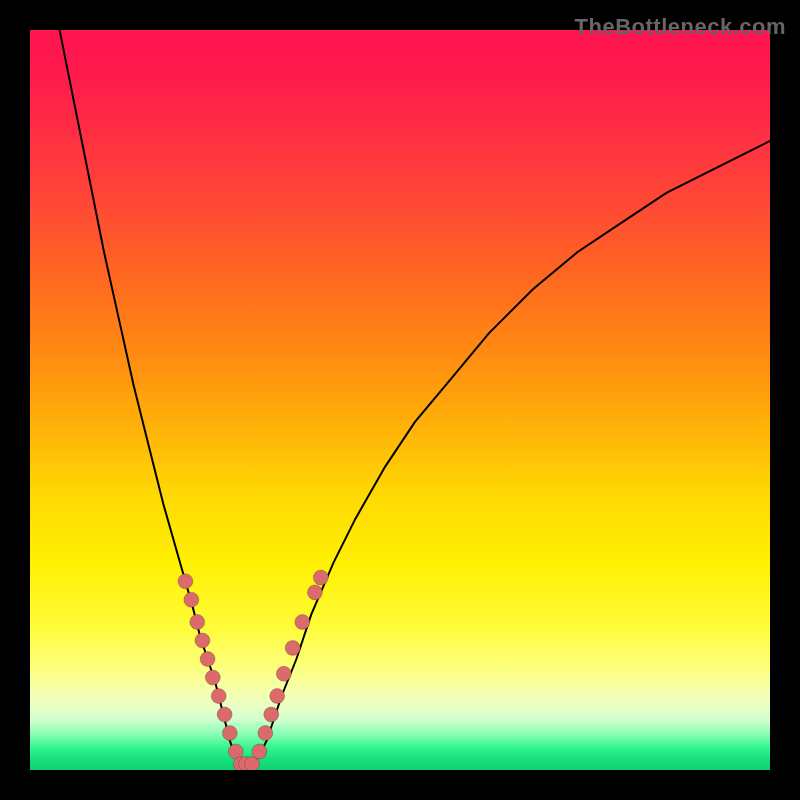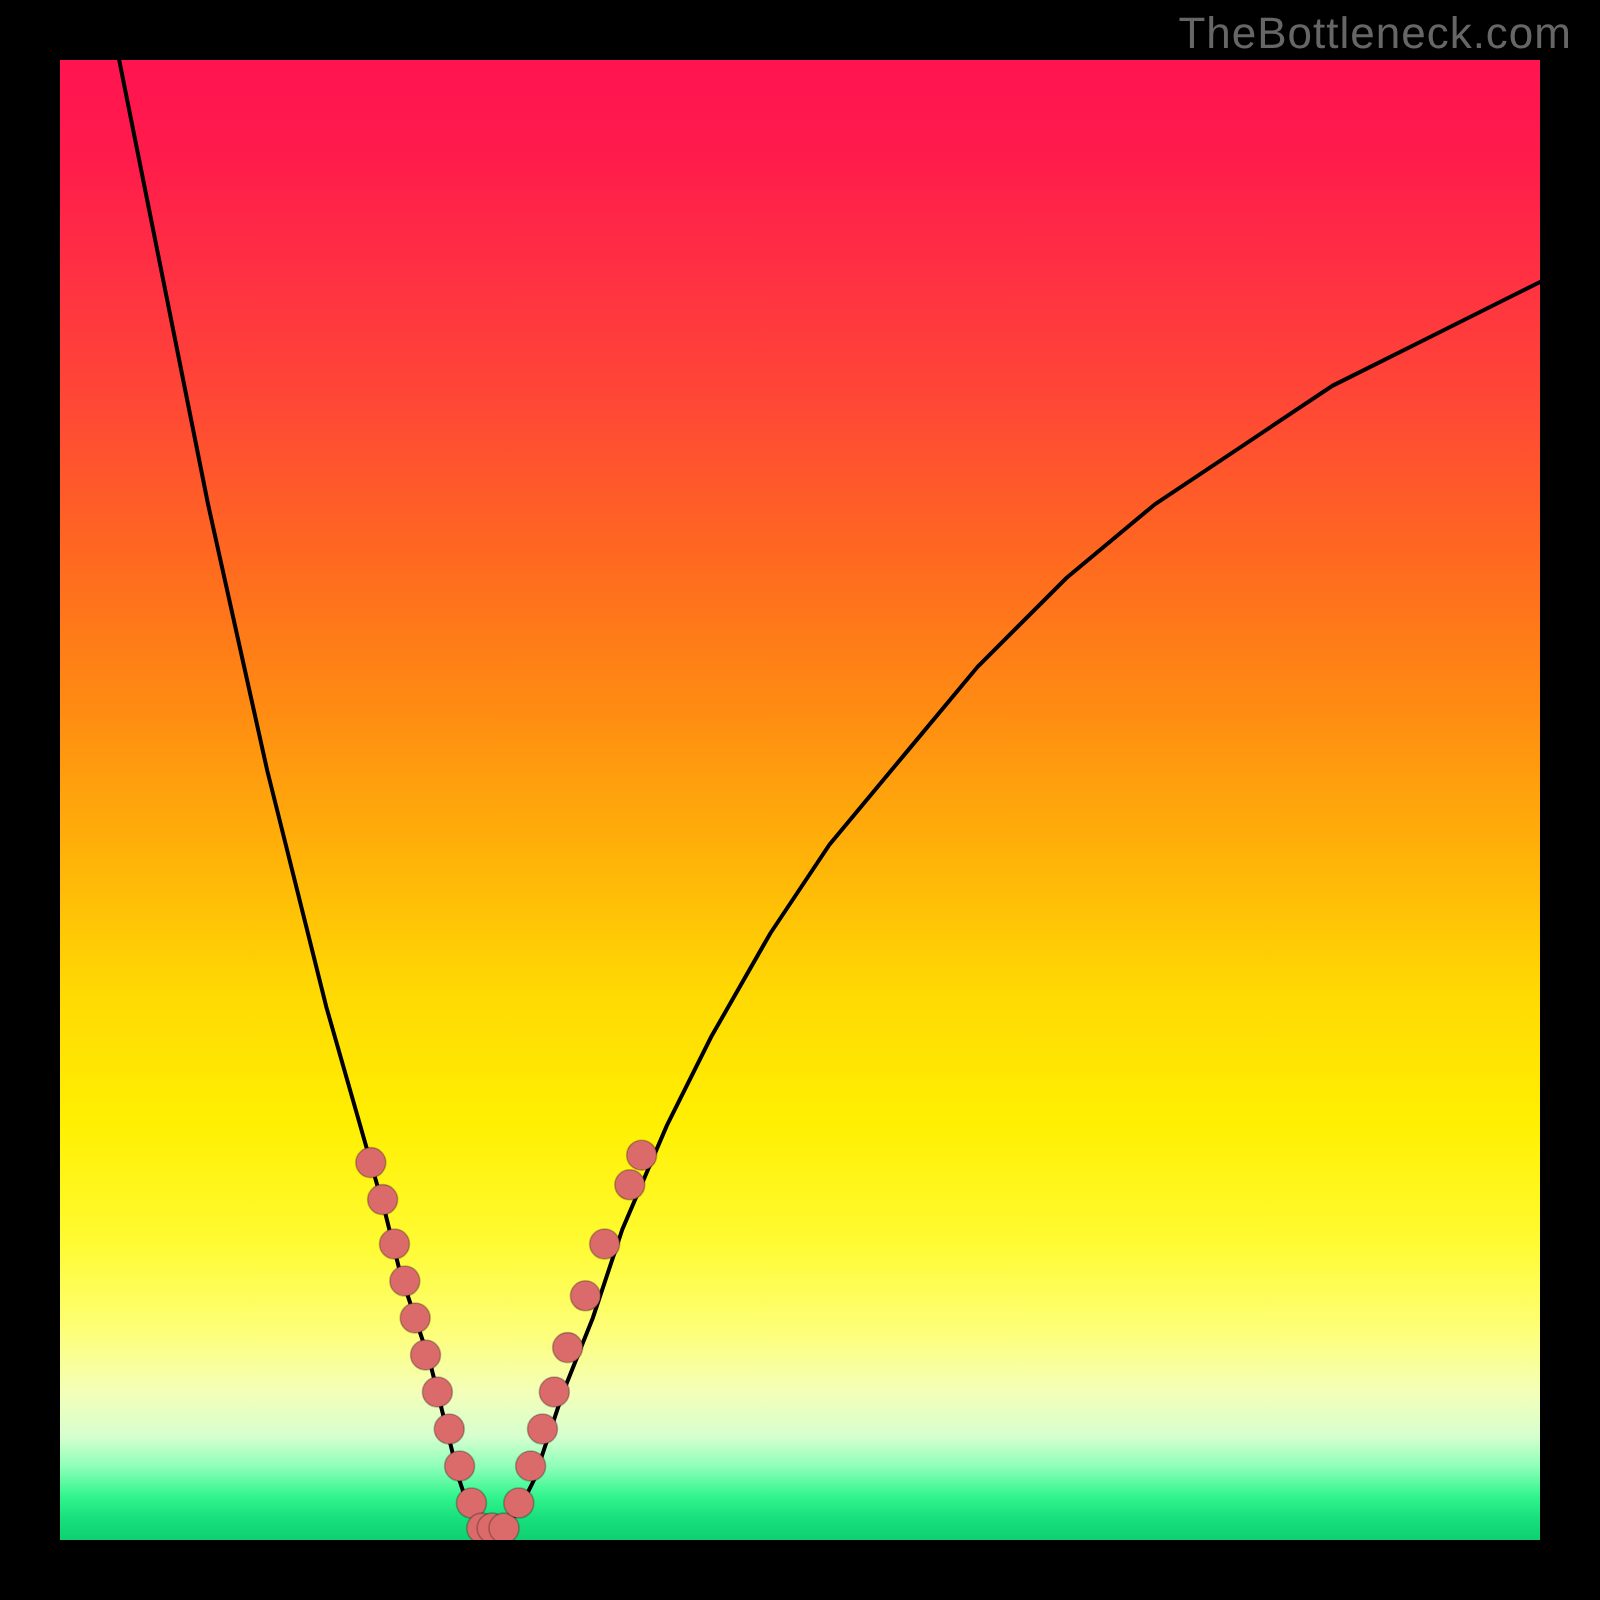--- a/index.html
+++ b/index.html
@@ -12,25 +12,25 @@
     font-family: Arial, Helvetica, sans-serif;
   }
   .stage {
     position: relative;
     width: 800px;
     height: 800px;
     background: #000;
   }
   .watermark {
     position: absolute;
-    top: 4px;
+    top: 14px;
     right: 14px;
     color: #666;
     font-size: 22px;
-    font-weight: 400;
+    font-weight: 700;
     letter-spacing: 0.5px;
     z-index: 10;
   }
   .plot {
     position: absolute;
     left: 30px;
     top: 30px;
     width: 740px;
     height: 740px;
     overflow: hidden;

